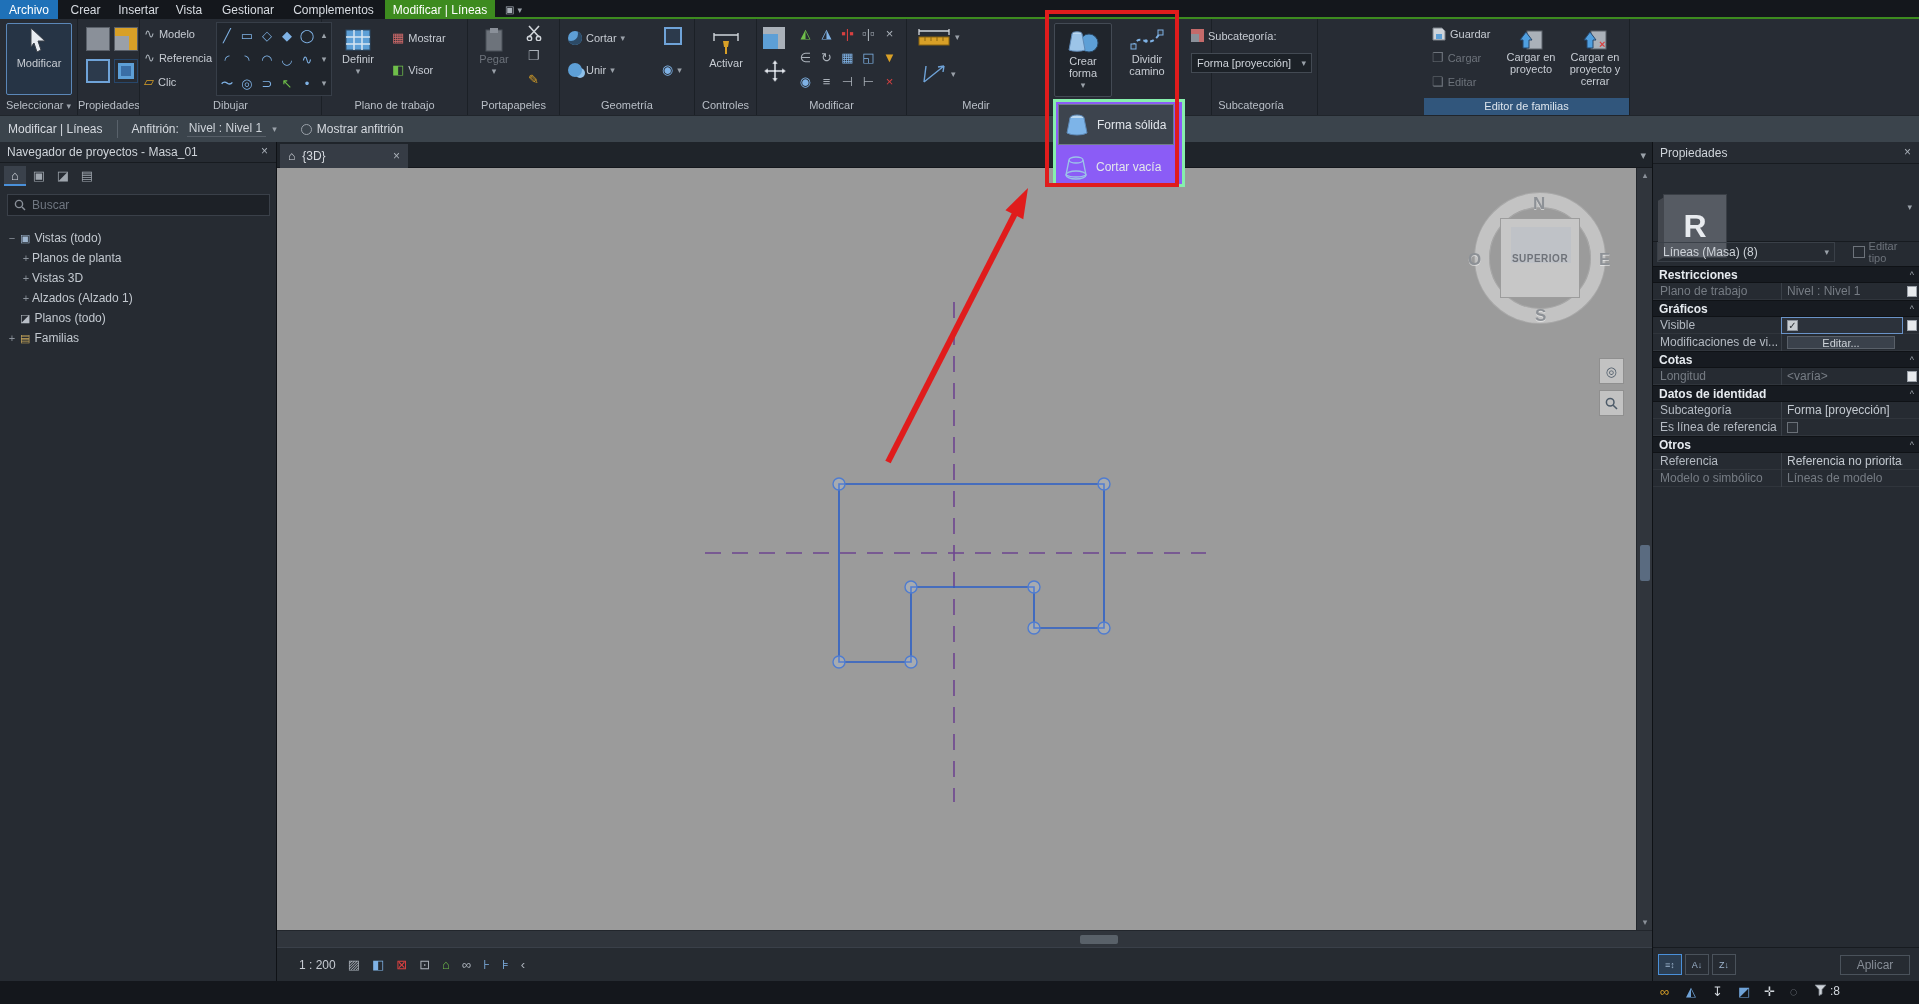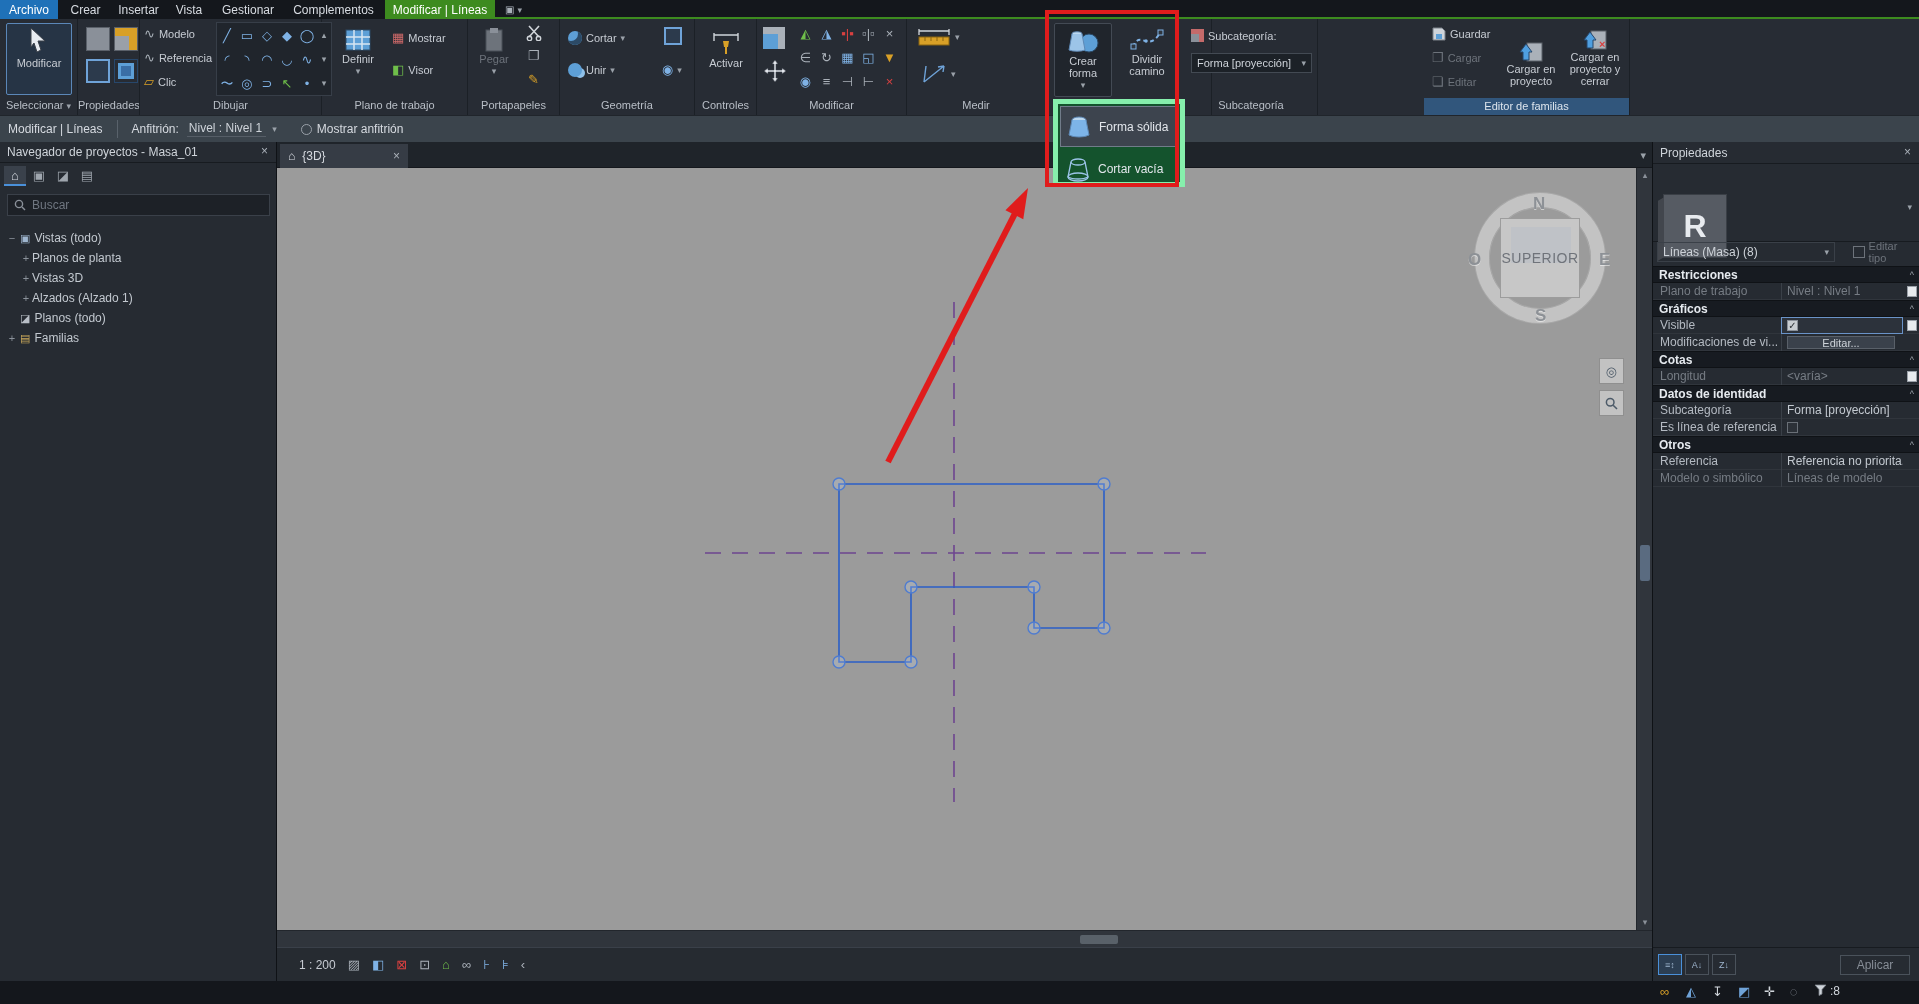--- a/index.html
+++ b/index.html
@@ -54,21 +54,21 @@
   
   #canvas-area{position:absolute;left:277px;top:142px;width:1375px;height:839px;background:#1f242a;}
   #tabrow{position:absolute;left:0;top:0;width:1375px;height:26px;background:#1f242a;border-bottom:1px solid #15181d;}
   .vtab{position:absolute;left:3px;top:2px;width:128px;height:24px;background:#363c45;color:#d5d9df;display:flex;align-items:center;padding:0 8px;gap:7px;font-size:12px;cursor:pointer;}
   #canvas{position:absolute;left:0;top:26px;width:1359px;height:762px;background:#9b9b9b;cursor:default;}
   #sketch-svg{position:absolute;left:0;top:0;width:1359px;height:762px;}
   
   .vc-ring{position:absolute;left:1198px;top:25px;width:130px;height:130px;border-radius:50%;border:14px solid rgba(199,199,199,0.92);box-shadow:0 0 0 1px #a8a8a8, inset 0 0 0 1px #a8a8a8;}
   .vc-square{position:absolute;left:1223px;top:50px;width:80px;height:80px;background:#c7c7c7;border:1px solid #9c9c9c;display:flex;align-items:center;justify-content:center;}
   .vc-square .inner{position:absolute;left:10px;top:8px;width:60px;height:36px;background:#b8bec6;opacity:.55;}
-  .vc-square span{position:relative;font-size:14px;font-weight:normal;color:#6f737a;letter-spacing:.5px;}
+  .vc-square span{position:relative;font-size:10px;font-weight:bold;color:#6f737a;letter-spacing:.5px;}
   .vc-letter{position:absolute;font-size:17px;font-weight:bold;color:#8d9196;text-shadow:0 1px 0 rgba(255,255,255,.5);}
   
   .navbtn{position:absolute;width:25px;height:26px;background:#c2c2c2;border:1px solid #8f8f8f;display:flex;align-items:center;justify-content:center;font-size:13px;color:#4c5a68;cursor:pointer;}
   
   #vscroll{position:absolute;left:1359px;top:26px;width:16px;height:762px;background:#30353c;border-left:1px solid #22262c;}
   #vscroll .arr{position:absolute;left:0;width:16px;height:15px;text-align:center;line-height:15px;font-size:9px;color:#8a9099;cursor:pointer;}
   #vthumb{position:absolute;left:3px;top:377px;width:10px;height:36px;background:#5a6b80;border-radius:2px;cursor:pointer;}
   #hscroll{position:absolute;left:0;top:788px;width:1375px;height:17px;background:#30353c;border-top:1px solid #22262c;}
   #hthumb{position:absolute;left:803px;top:4px;width:38px;height:9px;background:#596169;border-radius:2px;cursor:pointer;}
   
@@ -96,21 +96,21 @@
   .pbtn{width:108px;height:13px;border:1px solid #596069;background:#3a414b;color:#ced3d9;font-size:11px;text-align:center;line-height:12px;cursor:pointer;}
   .assoc{position:absolute;right:3px;width:10px;height:11px;border:1px solid #9aa0a8;background:#e8ebee;cursor:pointer;}
   #props-bottom{position:absolute;left:0;top:805px;width:267px;height:34px;background:#262b32;border-top:1px solid #171b20;}
   .sortbtn{position:absolute;top:6px;width:24px;height:21px;border:1px solid #4a525b;color:#9fb6cf;font-size:9px;display:flex;align-items:center;justify-content:center;cursor:pointer;}
   .sortbtn.active{border-color:#4a90d9;background:#2c3e52;}
   #apply-btn{position:absolute;right:10px;top:7px;width:70px;height:20px;border:1px solid #4a525b;color:#868d96;text-align:center;line-height:18px;font-size:12px;cursor:default;}
   
   #statusbar{position:absolute;left:0;top:981px;width:1919px;height:23px;background:#2d3239;border-top:1px solid #3c434b;display:flex;align-items:center;color:#d2d7dd;font-size:12px;padding-left:6px;}
   .sico{position:absolute;top:984px;font-size:13px;cursor:pointer;}
   
-  #shape-menu{position:absolute;left:1053px;top:99px;width:132px;height:88px;background:#14532d;border:5px solid #86efac;z-index:8;}
+  #shape-menu{position:absolute;left:1053px;top:99px;width:132px;height:88px;background:#8b5cf6;border:3px solid #86efac;z-index:8;}
   .smitem{position:absolute;left:2px;width:116px;height:41px;display:flex;align-items:center;gap:6px;padding-left:4px;color:#e2e6eb;font-size:12px;cursor:pointer;}
   .smitem.sel{background:#3d444e;border:1px solid #717c8a;}
   #red-rect{position:absolute;left:1045px;top:10px;width:134px;height:177px;border:4px solid #e01c1c;z-index:9;pointer-events:none;}
 </style>
 </head>
 <body>
 
 <div id="app">
 
   <div id="menubar">
@@ -344,21 +344,21 @@
         <span>Guardar</span>
       </div>
       <div class="rowbtn disabled" style="left:8px;top:32px">
         <span class="gi" style="color:#6d737b">❐</span>
         <span>Cargar</span>
       </div>
       <div class="rowbtn disabled" style="left:8px;top:56px">
         <span class="gi" style="color:#6d737b">❏</span>
         <span>Editar</span>
       </div>
-      <div class="bigbtn" style="left:76px;top:16px;width:62px;height:74px">
+      <div class="bigbtn" style="left:76px;top:4px;width:62px;height:74px">
         <svg width="26" height="24" viewBox="0 0 26 24">
             <rect x="9" y="4" width="15" height="18" fill="#aab1b9" stroke="#5a6069"></rect>
             <path d="M2,13 L8,5 L14,13 H11 V21 H5 V13 Z" fill="#4f9fe0" stroke="#27476b"></path>
           </svg>
         <span>Cargar en proyecto</span>
       </div>
       <div class="bigbtn" style="left:140px;top:4px;width:62px;height:74px">
         <svg width="26" height="24" viewBox="0 0 26 24">
             <rect x="9" y="4" width="15" height="18" fill="#aab1b9" stroke="#5a6069"></rect>
             <path d="M2,13 L8,5 L14,13 H11 V21 H5 V13 Z" fill="#4f9fe0" stroke="#27476b"></path>

